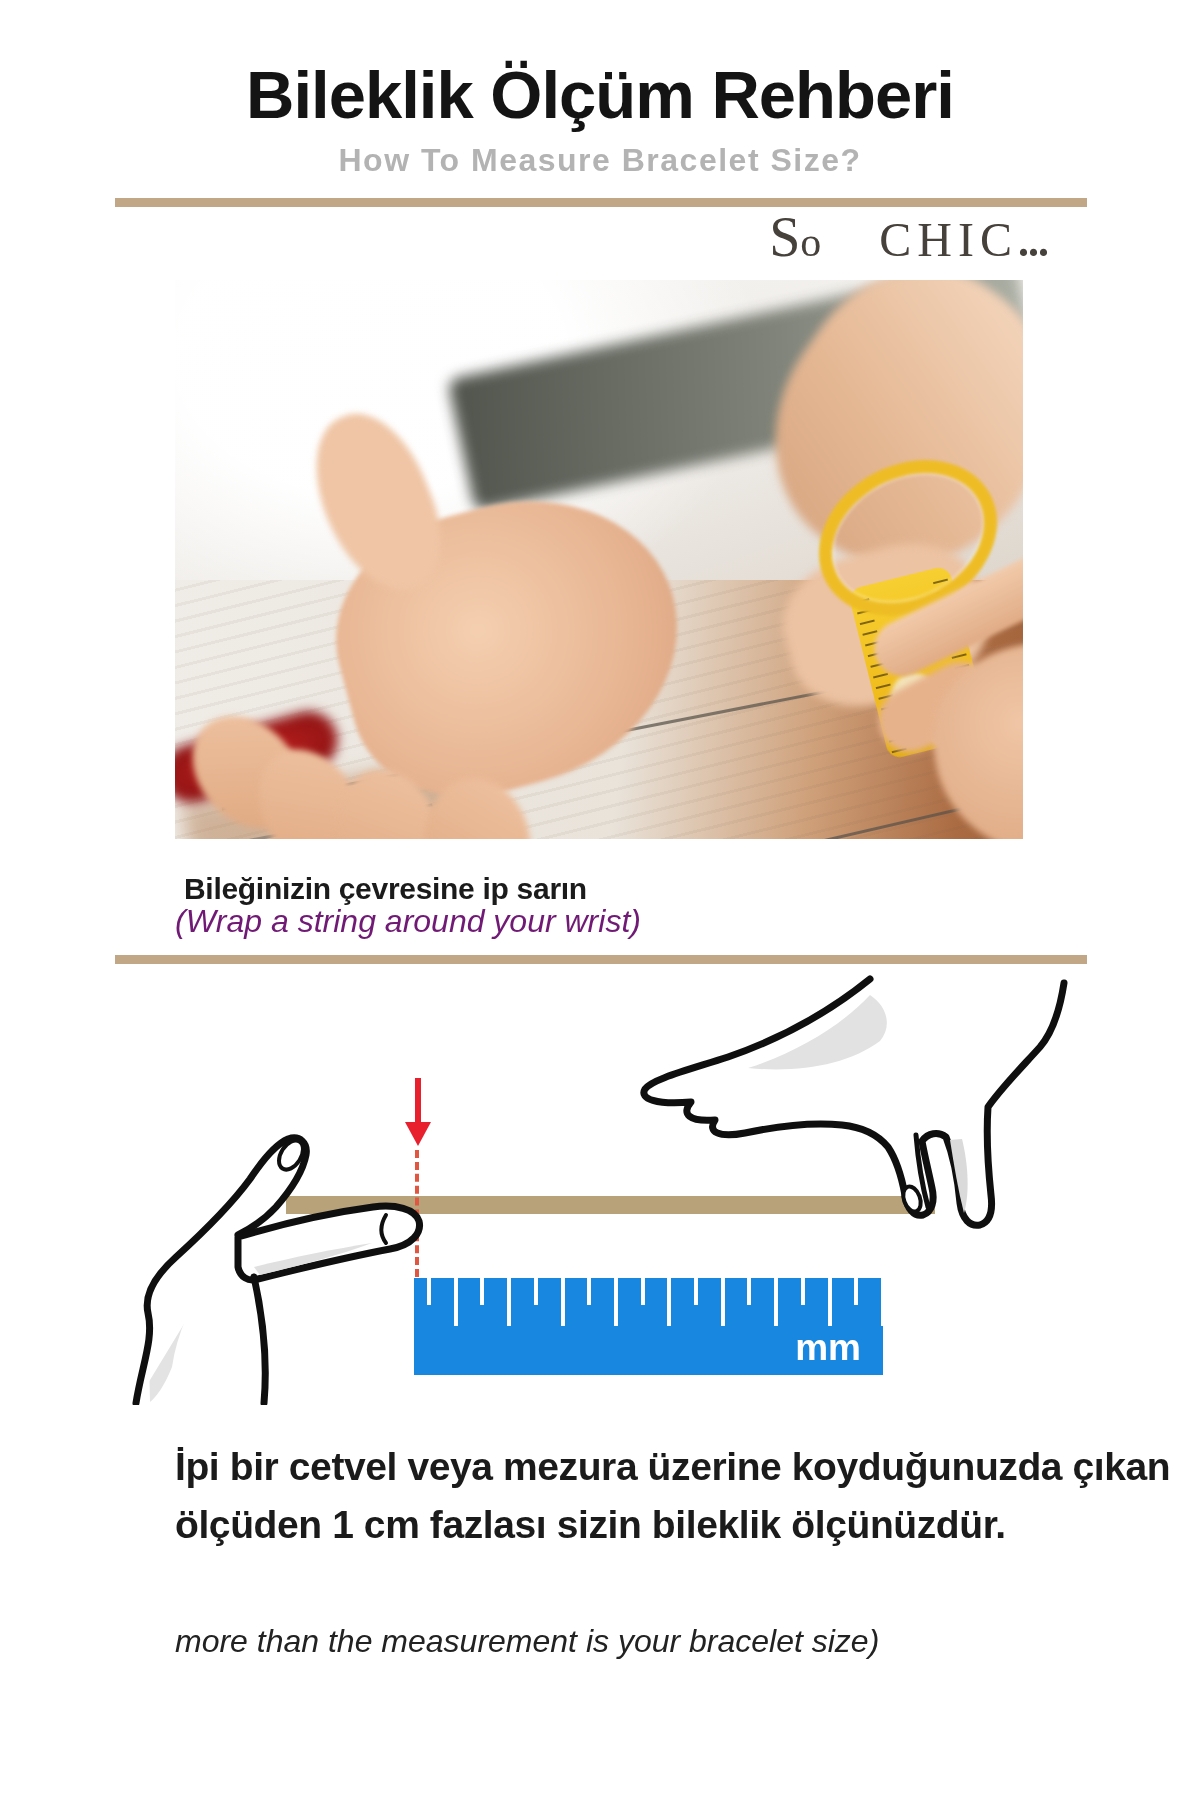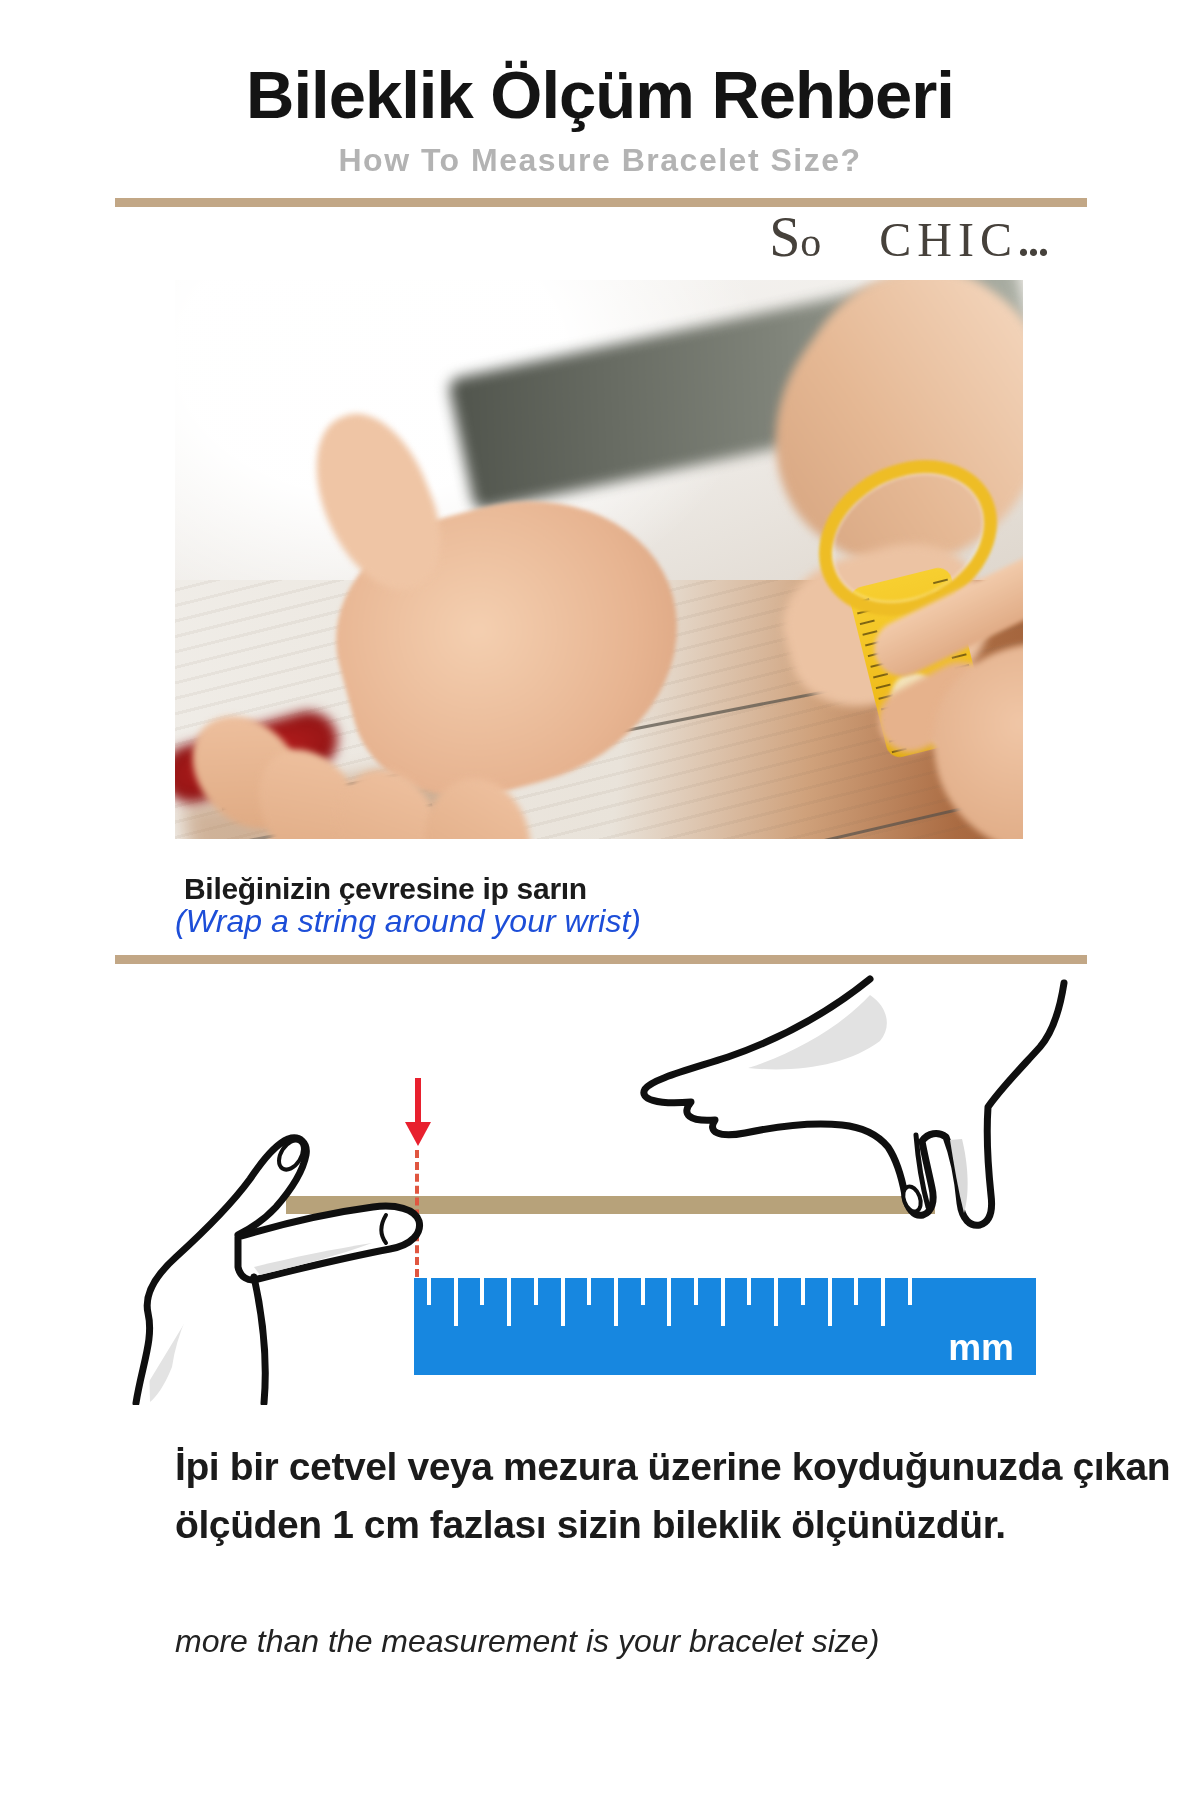--- a/index.html
+++ b/index.html
@@ -78,31 +78,31 @@
             background:linear-gradient(180deg,#f2cbab,#e0ab85);filter:blur(2px);}
   .ph-h-finger2{left:700px;top:395px;width:120px;height:64px;transform:rotate(-28deg);border-radius:32px;
             background:#e6b28c;filter:blur(3px);}
   .ph-h-fist{left:760px;top:360px;width:260px;height:220px;transform:rotate(-8deg);
             border-radius:42% 58% 45% 55%;filter:blur(3px);
             background:radial-gradient(circle at 35% 35%,#f0c6a6,#dda780 70%,#cf9872);}
 
   
   .cap-bold{left:172px;top:860px;font-size:30px;font-weight:700;color:var(--text-dark);
             letter-spacing:-.3px;margin:12px;}
-  .cap-italic{left:175px;top:903px;font-size:32px;font-style:italic;color:#1d4ed8;margin:0;}
+  .cap-italic{left:175px;top:903px;font-size:32px;font-style:italic;color:#701a75;margin:0;}
 
   
   .string-bar{left:286px;top:1196px;width:649px;height:18px;background:var(--string-tan);z-index:2;}
   .arrow-shaft{left:415px;top:1078px;width:6px;height:46px;background:var(--arrow-red);z-index:3;}
   .arrow-head{left:405px;top:1122px;width:0;height:0;border-left:13px solid transparent;
               border-right:13px solid transparent;border-top:24px solid var(--arrow-red);z-index:3;}
   .dash-line{left:415px;top:1150px;height:127px;width:0;border-left:4px dashed var(--dash-red);z-index:3;}
   .hand-left{left:130px;top:1115px;z-index:5;}
   .hand-right{left:550px;top:975px;z-index:5;}
-  .ruler{left:414px;top:1278px;width:622px;height:97px;background:var(--ruler-blue);z-index:2;}
+  .ruler{left:414px;top:1278px;width:451px;height:97px;background:var(--ruler-blue);z-index:2;padding-left:18px;}
   .ruler .ticks{position:absolute;inset:0;}
   .tick{position:absolute;top:0;width:4px;background:#fff;}
   .tick.short{height:27px;} .tick.long{height:48px;}
   .mm-label{position:absolute;right:22px;bottom:6px;font-size:37px;font-weight:700;color:#fff;}
 
   
   .step2-bold{left:175px;top:1438px;font-size:39px;font-weight:700;color:var(--text-dark);
               line-height:58px;letter-spacing:-.4px;margin:0;}
   .step2-italic{left:175px;top:1554px;font-size:32px;font-style:italic;color:#222;
               line-height:58px;margin:0;}

